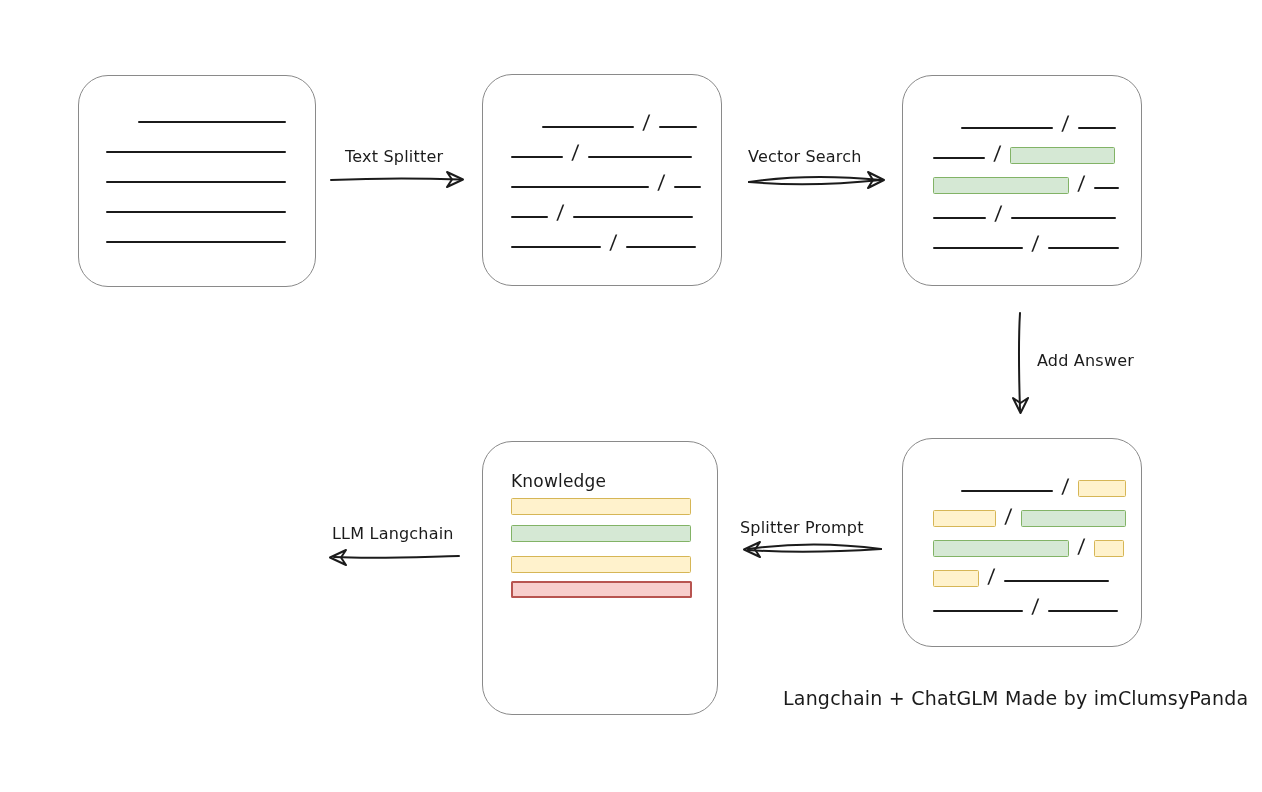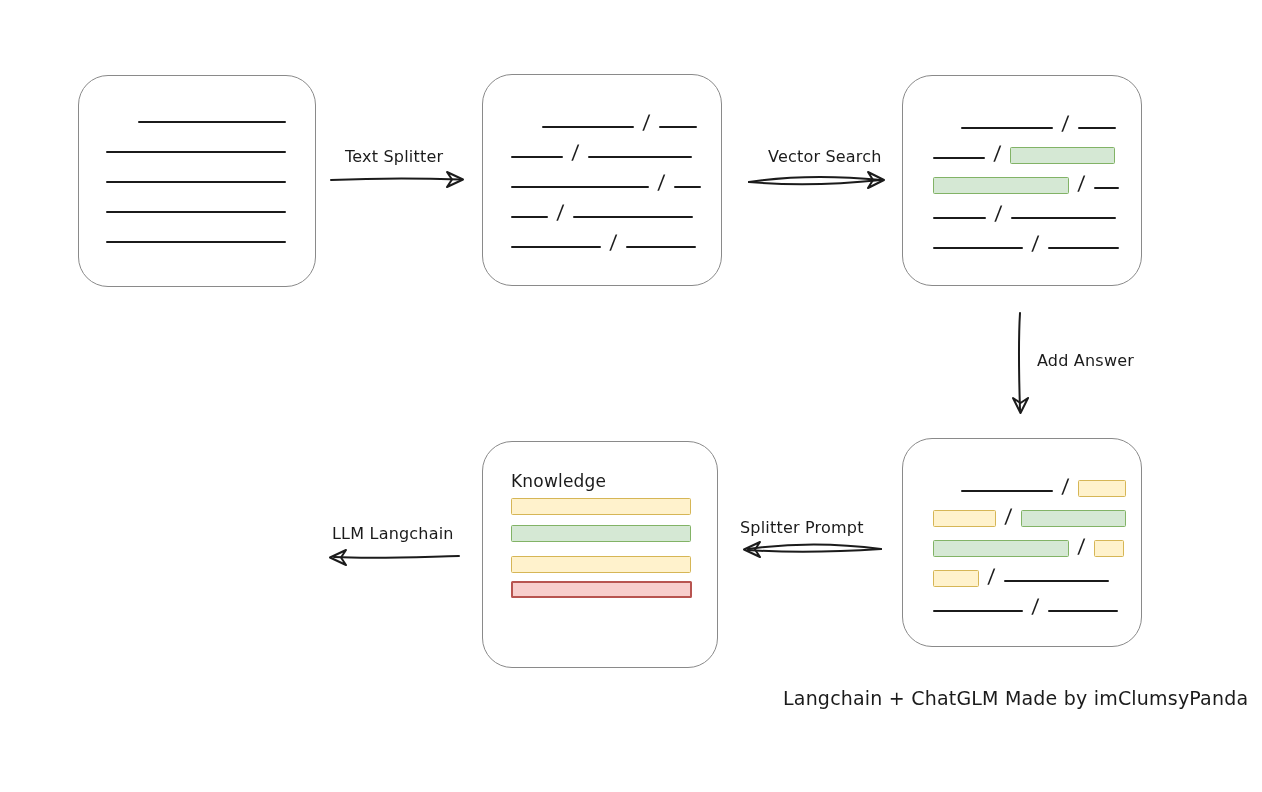--- a/index.html
+++ b/index.html
@@ -20,24 +20,24 @@
   .chunk-yellow{background:var(--yellow-fill);border:1.6px solid var(--yellow-border);}
   .chunk-red{background:var(--red-fill);border:2px solid var(--red-border);}
   .seg-text{font-size:17px;line-height:1.15;letter-spacing:0.2px;}
   .arrow-label{position:absolute;font-size:16px;white-space:nowrap;letter-spacing:0.2px;text-align:center;}
   .caption{position:absolute;left:783px;top:687px;font-size:19px;white-space:nowrap;letter-spacing:0.2px;}
   
   .card-document{left:78px;top:75px;width:238px;height:212px;padding:22px 0 0 27px;}
   .card-chunks{left:482px;top:74px;width:240px;height:212px;padding:28px 0 0 28px;}
   .card-search{left:902px;top:75px;width:240px;height:211px;padding:28px 0 0 30px;}
   .card-context{left:902px;top:438px;width:240px;height:209px;padding:28px 0 0 30px;}
-  .card-prompt{left:482px;top:441px;width:236px;height:227px;padding:24px 0 0 28px;}
+  .card-prompt{left:482px;top:441px;width:236px;height:274px;padding:24px 0 0 28px;}
   .card-answer{left:77px;top:442px;width:239px;height:213px;padding:24px 0 0 27px;}
   .lbl-text-splitter{left:345px;top:147px;}
-  .lbl-vector-search{left:748px;top:147px;margin-left:20px;}
+  .lbl-vector-search{left:748px;top:147px;}
   .lbl-add-context{left:1037px;top:351px;}
   .lbl-generate-prompt{left:740px;top:518px;}
   .lbl-llm-response{left:332px;top:524px;}
 </style>
 </head>
 <body>
 
 <div class="canvas">
 
   <svg class="arrows-layer" viewBox="0 0 1262 792" fill="none" stroke="#1b1b1b" stroke-width="2" stroke-linecap="round" stroke-linejoin="round">

